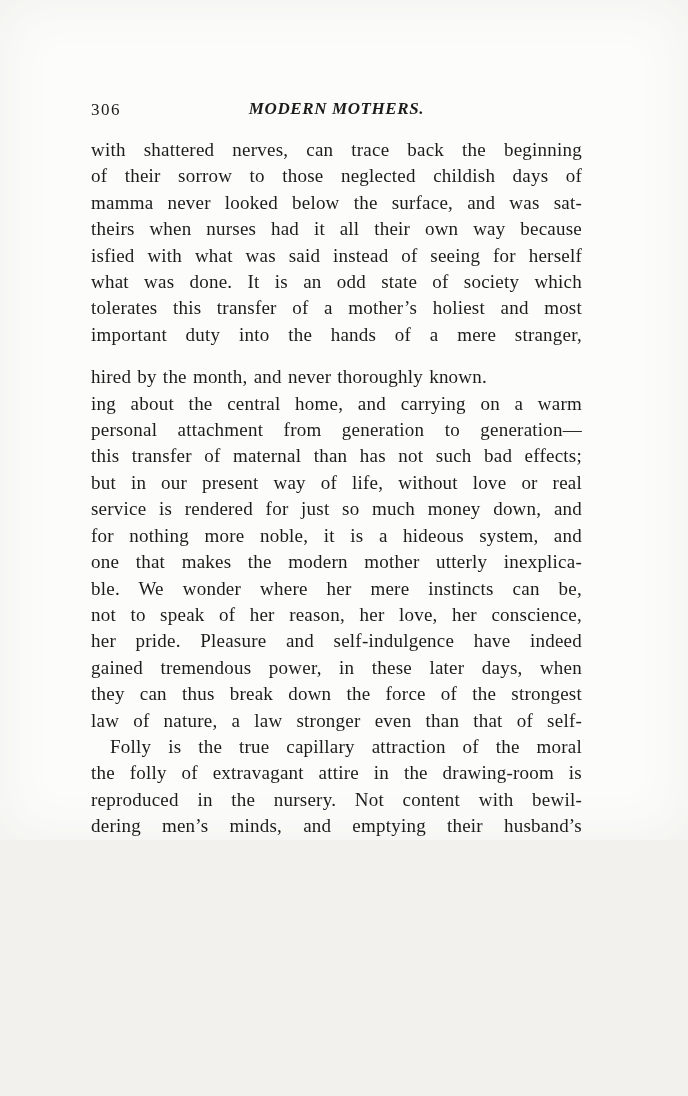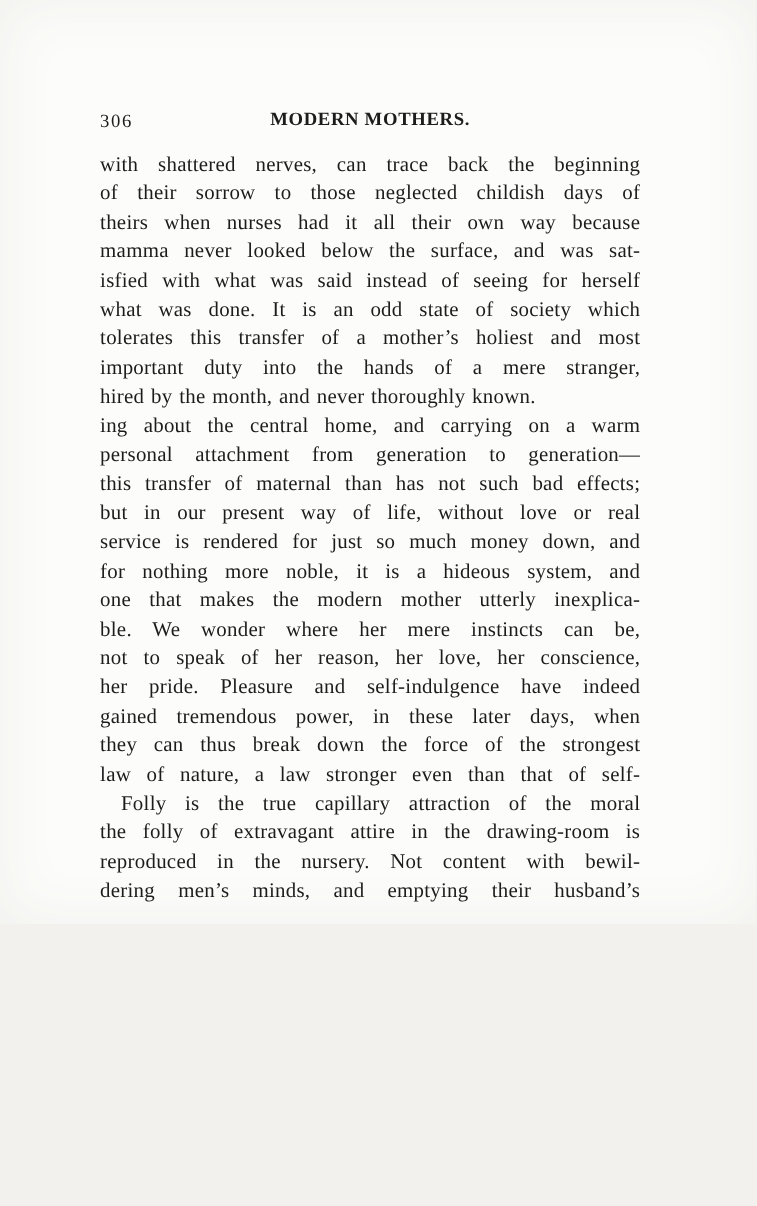--- a/index.html
+++ b/index.html
@@ -36,20 +36,21 @@
     top: 1px;
     letter-spacing: 1.5px;
   }
 
   .running-head {
     position: absolute;
     left: 0;
     right: 0;
     top: 0;
     text-align: center;
+    font-style: italic;
     font-weight: bold;
     letter-spacing: 0.6px;
   }
 
   .bodytext {
     position: absolute;
     top: 137px;
     left: 91px;
     width: 491px;
     font-size: 19px;
@@ -63,20 +64,21 @@
     text-align-last: justify;
     letter-spacing: 0.012em;
     word-spacing: 0.06em;
     white-space: normal;
   }
 
   .line.indent { text-indent: 19px; }
 
   .line.last {
     text-align-last: left;
+    margin-top: 16px;
   }
 
   
   .scan-edge-line {
     position: absolute;
     left: 102px;
     top: 1057px;
     width: 350px;
     height: 4px;
     background: #3b3a38;
@@ -92,22 +94,22 @@
 
   <div class="header">
     <span class="page-number">306</span>
     <span class="running-head">MODERN MOTHERS.</span>
   </div>
 
   <div class="bodytext" id="text-body">
       <div class="paragraph">
         <div class="line">with shattered nerves, can trace back the beginning</div>
         <div class="line">of their sorrow to those neglected childish days of</div>
+        <div class="line">mamma never looked below the surface, and was sat-</div>
         <div class="line">theirs when nurses had it all their own way because</div>
-        <div class="line">mamma never looked below the surface, and was sat-</div>
         <div class="line">isfied with what was said instead of seeing for herself</div>
         <div class="line">what was done. It is an odd state of society which</div>
         <div class="line">tolerates this transfer of a mother’s holiest and most</div>
         <div class="line">important duty into the hands of a mere stranger,</div>
         <div class="line last">hired by the month, and never thoroughly known.</div>
       </div>
       <div class="paragraph">
         <div class="line">ing about the central home, and carrying on a warm</div>
         <div class="line">personal attachment from generation to generation—</div>
         <div class="line">this transfer of maternal than has not such bad effects;</div>

